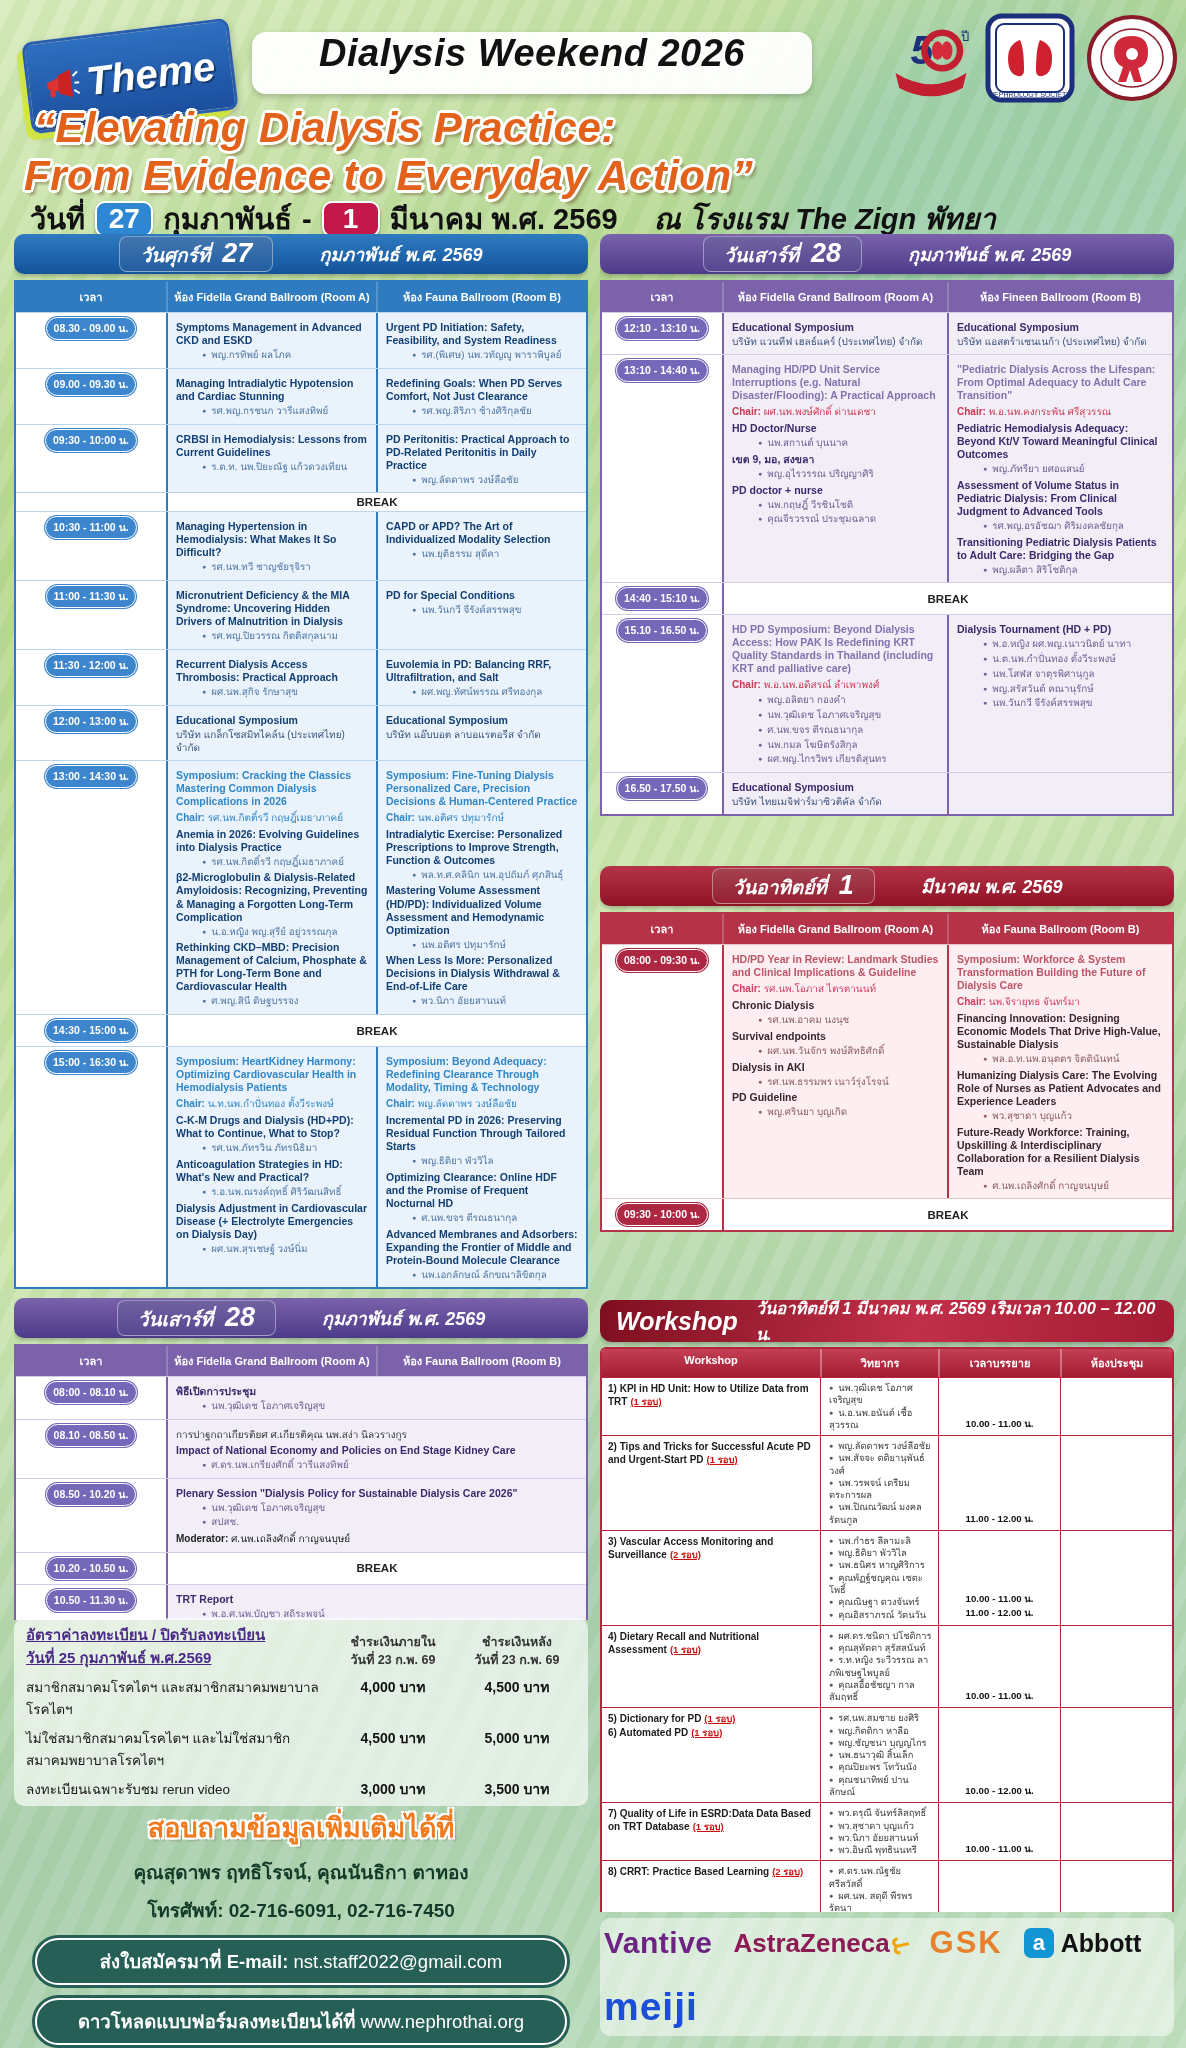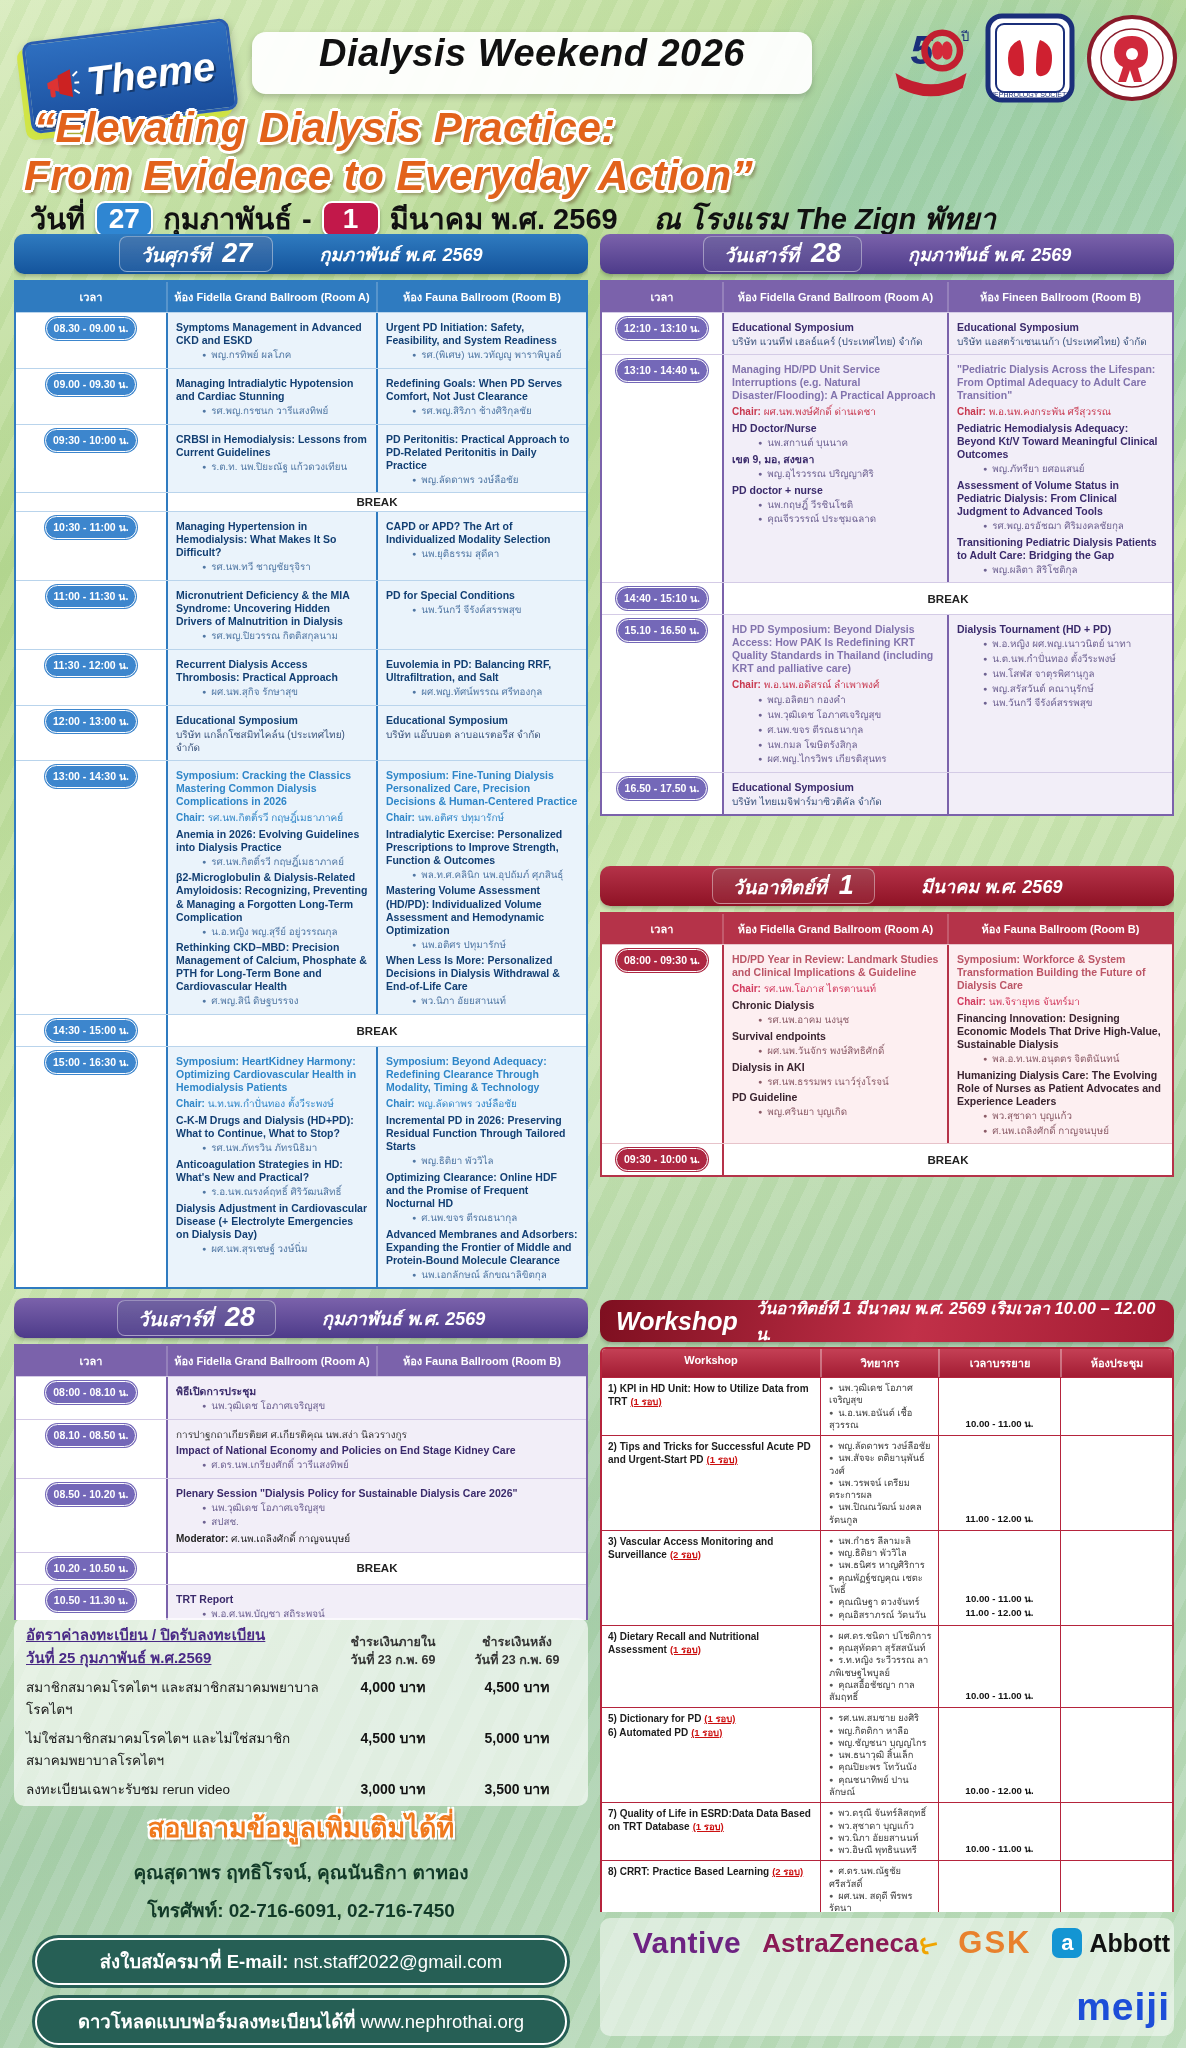--- a/index.html
+++ b/index.html
@@ -121,21 +121,21 @@
   .ct-title { text-align:center; font-size:27px; font-weight:800; color:#f07a1e;
     text-shadow:-2px -2px 0 #fff,2px -2px 0 #fff,-2px 2px 0 #fff,2px 2px 0 #fff,3px 3px 2px rgba(90,50,10,.35); }
   .ct-line { text-align:center; font-size:19px; font-weight:800; color:#123a28; margin-top:8px; }
   .ct-pill { margin:13px auto 0; width:532px; background:#265f55; border:2px solid #fff;
     box-shadow:0 0 0 3px #265f55; border-radius:30px; padding:7px 10px; text-align:center;
     color:#fff; font-size:18.5px; font-weight:800; white-space:nowrap; }
   .ct-pill .val { font-weight:400; }
 
   
   .sponsors { background:rgba(255,255,255,.5); border-radius:10px; display:flex; flex-wrap:wrap;
-    align-items:center; justify-content:flex-end; column-gap:36px; row-gap:2px; padding:6px 4px;gap:21px; }
+    align-items:center; justify-content:flex-start; column-gap:36px; row-gap:2px; padding:6px 4px;gap:21px; }
   .sp-vantive { color:#6d2382; font-size:30px; font-weight:800; letter-spacing:.5px; }
   .sp-az { color:#8b1a55; font-size:26px; font-weight:700; display:flex; align-items:center; }
   .sp-az .sq { color:#f0a500; font-size:30px; font-weight:800; margin-left:2px; transform:rotate(-12deg); }
   .sp-gsk { color:#e8812d; font-size:31px; font-weight:800; letter-spacing:2px; }
   .sp-abbott { display:flex; align-items:center; gap:7px; font-size:25px; font-weight:800; color:#111; }
   .sp-abbott .mark { width:30px; height:30px; border-radius:7px; background:#1395d3; color:#fff;
     display:flex; align-items:center; justify-content:center; font-size:22px; font-weight:800; }
   .sp-meiji { color:#1d4ed8; font-size:39px; font-weight:800; letter-spacing:1px; }
 
   .logo-circ { width:92px; height:92px; }
@@ -492,20 +492,21 @@
           <div class="sg-t">PD Guideline</div>
           <div class="sg-s"><span class="blt">●</span>พญ.ศรินยา บุญเกิด</div>
         </div>
         <div class="scell">
           <div class="sg-y">Symposium: Workforce &amp; System Transformation  Building the Future of Dialysis Care</div>
           <div class="sg-c"><b>Chair:</b> นพ.จิรายุทธ จันทร์มา</div>
           <div class="sg-t">Financing Innovation: Designing Economic Models That Drive High-Value, Sustainable Dialysis</div>
           <div class="sg-s"><span class="blt">●</span>พล.อ.ท.นพ.อนุตตร จิตตินันทน์</div>
           <div class="sg-t">Humanizing Dialysis Care: The Evolving Role of Nurses as Patient Advocates and Experience Leaders</div>
           <div class="sg-s"><span class="blt">●</span>พว.สุชาดา บุญแก้ว</div>
+          <div class="sg-t">Future-Ready Workforce: Training, Upskilling &amp; Interdisciplinary Collaboration for a Resilient Dialysis Team</div>
           <div class="sg-s"><span class="blt">●</span>ศ.นพ.เถลิงศักดิ์ กาญจนบุษย์</div>
         </div>
       </div>
       <div class="srow span1">
         <div class="stime"><span class="pill">09:30 - 10:00 น.</span></div>
         <div class="sbreak">BREAK</div>
       </div>
     </div>
   </div>
 

